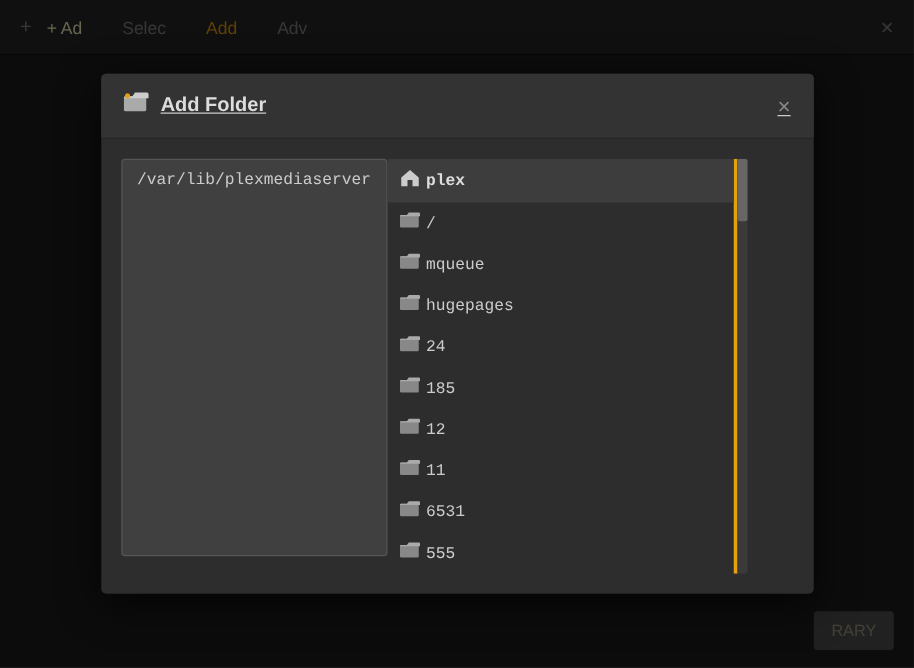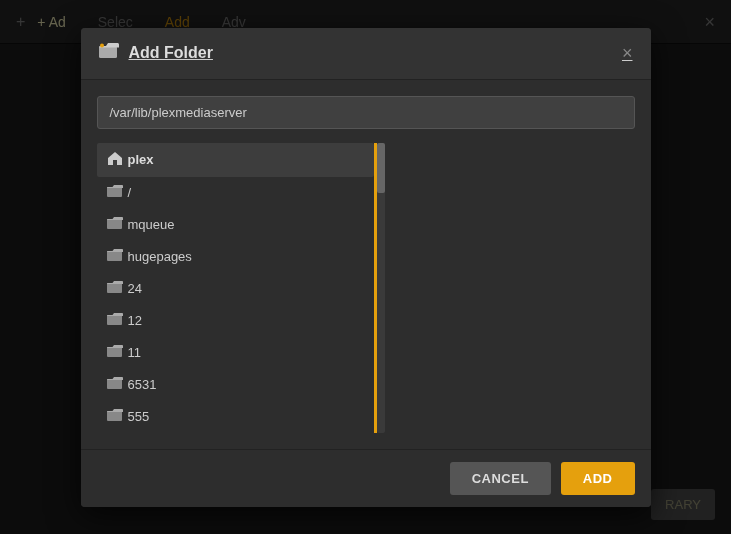--- a/index.html
+++ b/index.html
@@ -92,21 +92,22 @@
       font-size: 18px;
       cursor: pointer;
       line-height: 1;
     }
 
     .modal-body {
       padding: 16px;
       flex: 1;
       overflow: hidden;
       display: flex;
-      flex-direction: column;
+      flex-direction: row;
+      font-family: Liberation Mono, monospace;
     }
 
     .path-bar {
       background: #404040;
       border: 1px solid #555;
       border-radius: 3px;
       padding: 8px 12px;
       color: #ccc;
       font-size: 13px;
       margin-bottom: 14px;
@@ -288,20 +289,29 @@
           <div class="folder-item">
             <span class="folder-icon regular">
               <svg width="16" height="14" viewBox="0 0 16 14" fill="none">
                 <rect x="0" y="3" width="15" height="10" rx="1" fill="#888"></rect>
                 <path d="M0 4C0 3.45 0.45 3 1 3H5.5L7 1H15C15.55 1 16 1.45 16 2V4H0Z" fill="#aaa"></path>
               </svg>
             </span>
             <span class="folder-name">24</span>
           </div>
 
+          <div class="folder-item">
+            <span class="folder-icon regular">
+              <svg width="16" height="14" viewBox="0 0 16 14" fill="none">
+                <rect x="0" y="3" width="15" height="10" rx="1" fill="#888"></rect>
+                <path d="M0 4C0 3.45 0.45 3 1 3H5.5L7 1H15C15.55 1 16 1.45 16 2V4H0Z" fill="#aaa"></path>
+              </svg>
+            </span>
+            <span class="folder-name">185</span>
+          </div>
 
           <div class="folder-item">
             <span class="folder-icon regular">
               <svg width="16" height="14" viewBox="0 0 16 14" fill="none">
                 <rect x="0" y="3" width="15" height="10" rx="1" fill="#888"></rect>
                 <path d="M0 4C0 3.45 0.45 3 1 3H5.5L7 1H15C15.55 1 16 1.45 16 2V4H0Z" fill="#aaa"></path>
               </svg>
             </span>
             <span class="folder-name">12</span>
           </div>
@@ -339,19 +349,15 @@
         </div>
 
 
         <div style="width:8px; background:#3a3a3a; border-radius:2px; position:relative; flex-shrink:0;">
           <div style="width:8px; height:50px; background:#666; border-radius:2px; position:absolute; top:0;"></div>
         </div>
 
       </div>
     </div>
 
-    <div class="modal-footer">
-      <button class="btn-cancel">CANCEL</button>
-      <button class="btn-add">ADD</button>
-    </div>
 
   </div>
 </div>
 
 </body></html>

